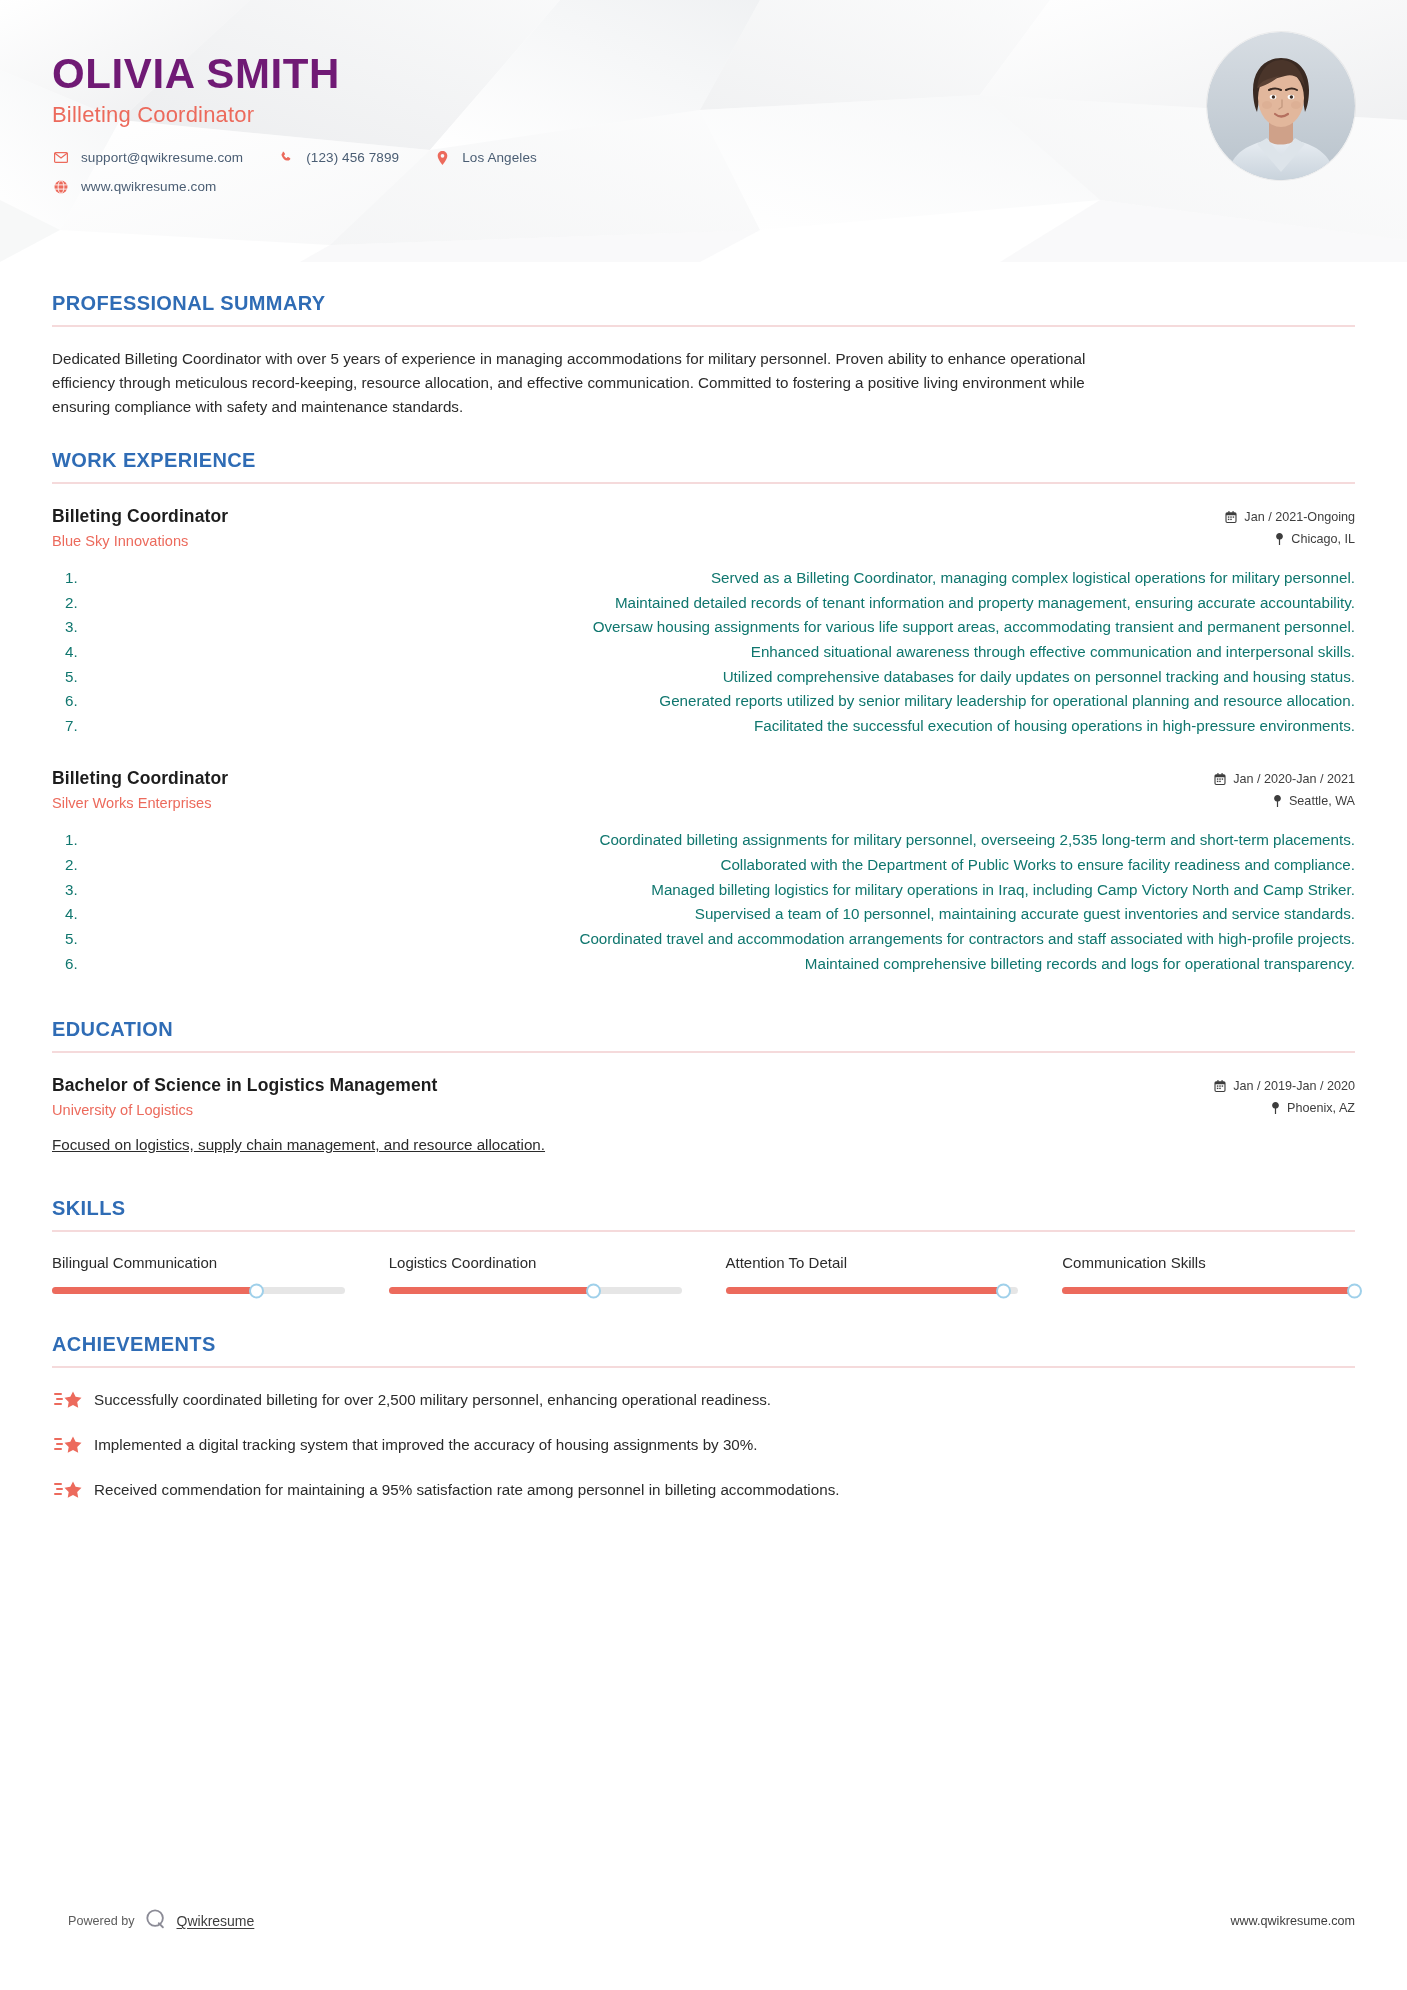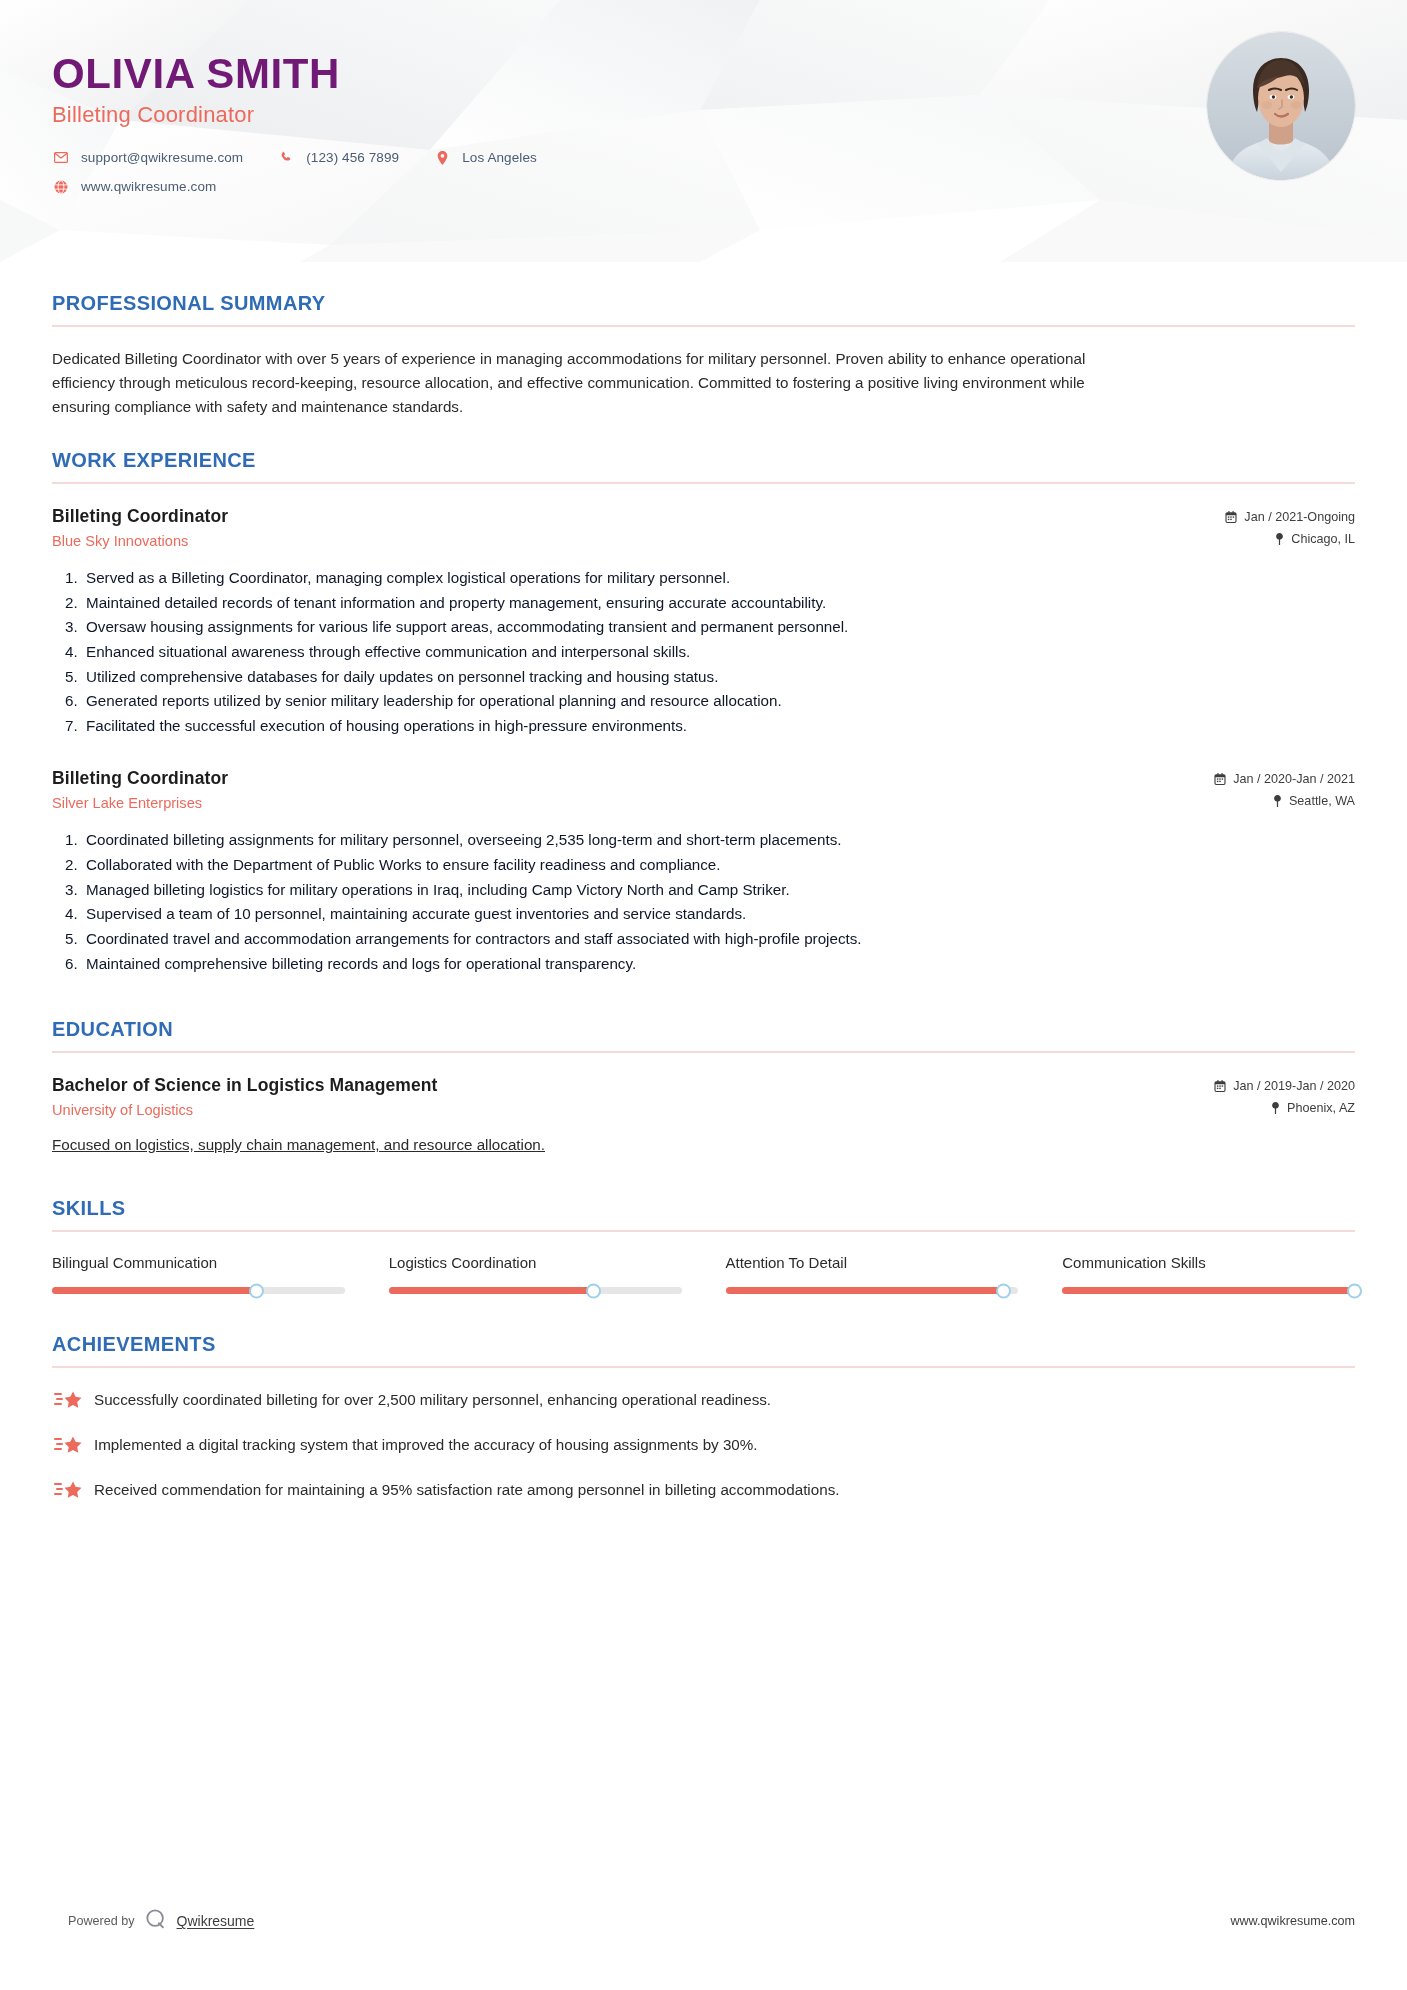--- a/index.html
+++ b/index.html
@@ -163,22 +163,23 @@
   }
 
   ol.bullets {
     margin: 12px 0 0 0;
     padding-left: 30px;
     list-style: decimal;
   }
   ol.bullets li {
     font-size: 15.2px;
     line-height: 1.62;
-    color: #0f172a;
+    color: #0f766e;
     padding-left: 4px;
+    text-align: right;
   }
 
   .edu-desc {
     margin-top: 10px;
     font-size: 15.2px;
     line-height: 1.6;
     color: #2b2b2b;
     text-decoration: underline;
   }
 
@@ -464,21 +465,21 @@
           <li>Utilized comprehensive databases for daily updates on personnel tracking and housing status.</li>
           <li>Generated reports utilized by senior military leadership for operational planning and resource allocation.</li>
           <li>Facilitated the successful execution of housing operations in high-pressure environments.</li>
         </ol>
       </div>
 
       <div class="entry" style="margin-top:30px">
         <div class="entry-head">
           <div class="entry-left">
             <div class="entry-title">Billeting Coordinator</div>
-            <div class="entry-org">Silver Lake Enterprises</div>
+            <div class="entry-org">Silver Works Enterprises</div>
           </div>
           <div class="entry-right">
             <div class="meta-row">
               <span class="mi">
                 <svg width="12" height="12" viewBox="0 0 16 16" fill="#3d3d3d">
                   <path d="M4.5 0v1.6H3A2.4 2.4 0 0 0 .6 4v9.6A2.4 2.4 0 0 0 3 16h10a2.4 2.4 0 0 0 2.4-2.4V4A2.4 2.4 0 0 0 13 1.6h-1.5V0H10v1.6H6V0H4.5zM2.1 5.6h11.8v8c0 .5-.4.9-.9.9H3c-.5 0-.9-.4-.9-.9v-8z"></path>
                   <rect x="3.8" y="7.2" width="2" height="1.8"></rect>
                     <rect x="7" y="7.2" width="2" height="1.8"></rect>
                   <rect x="10.2" y="7.2" width="2" height="1.8"></rect>
                     <rect x="3.8" y="10.3" width="2" height="1.8"></rect>

